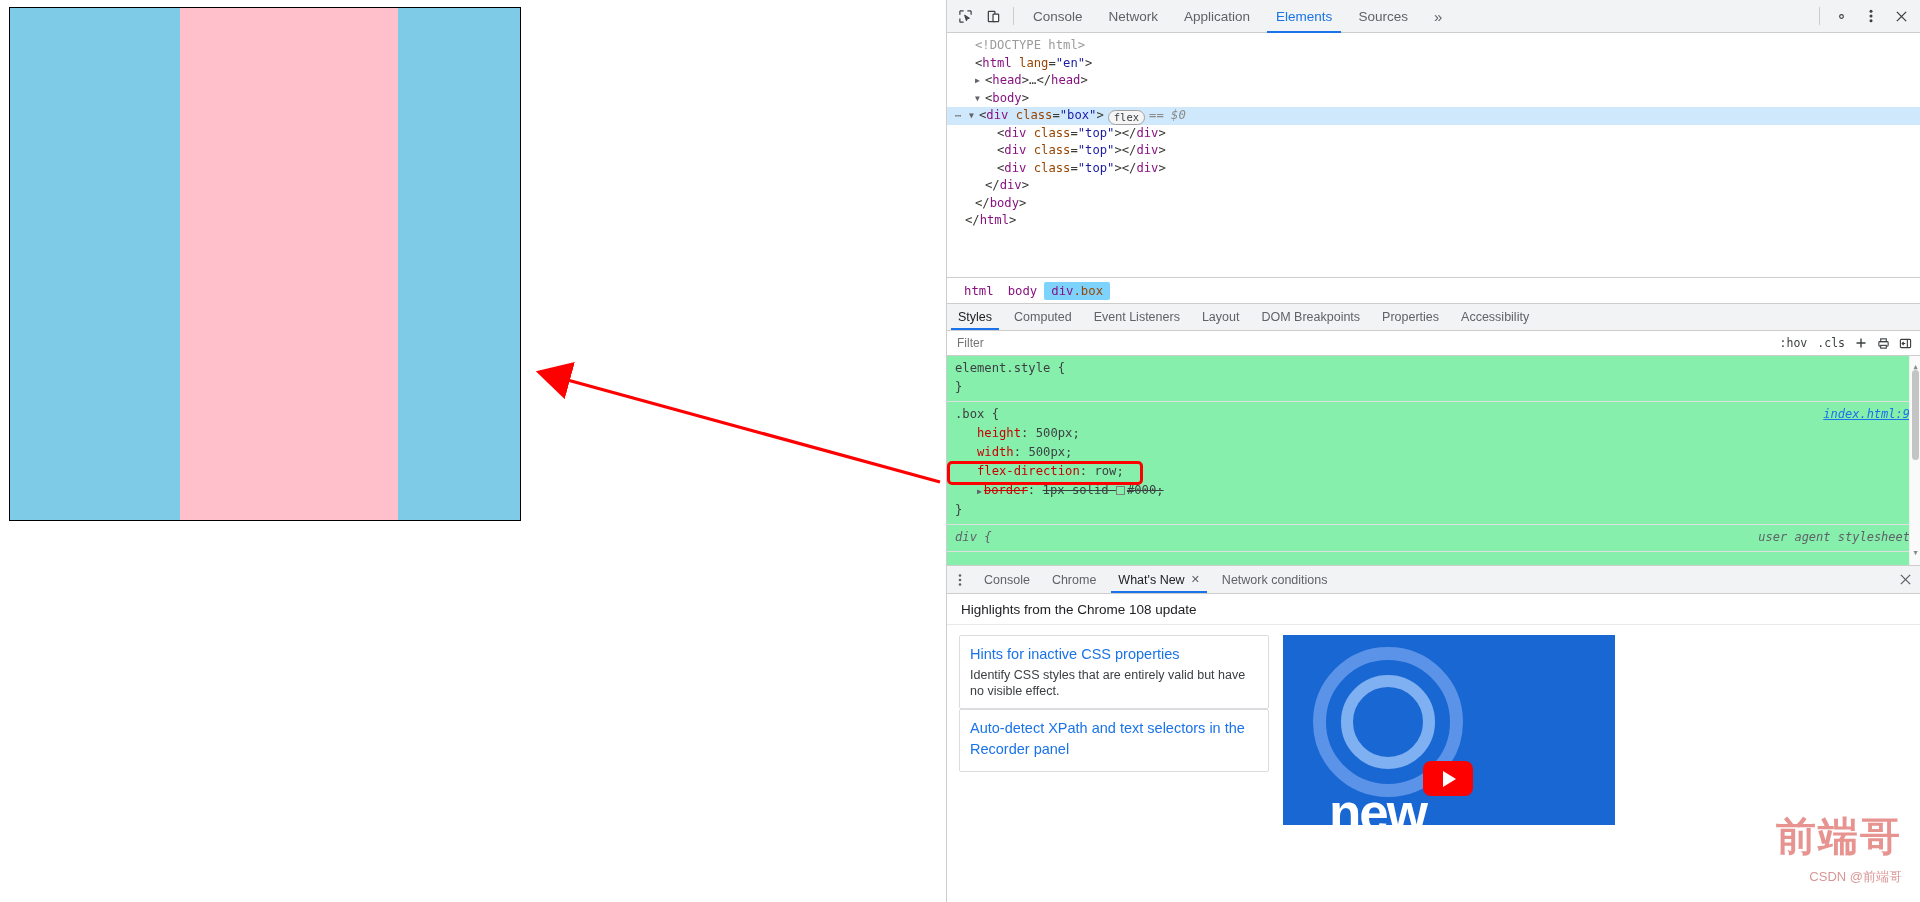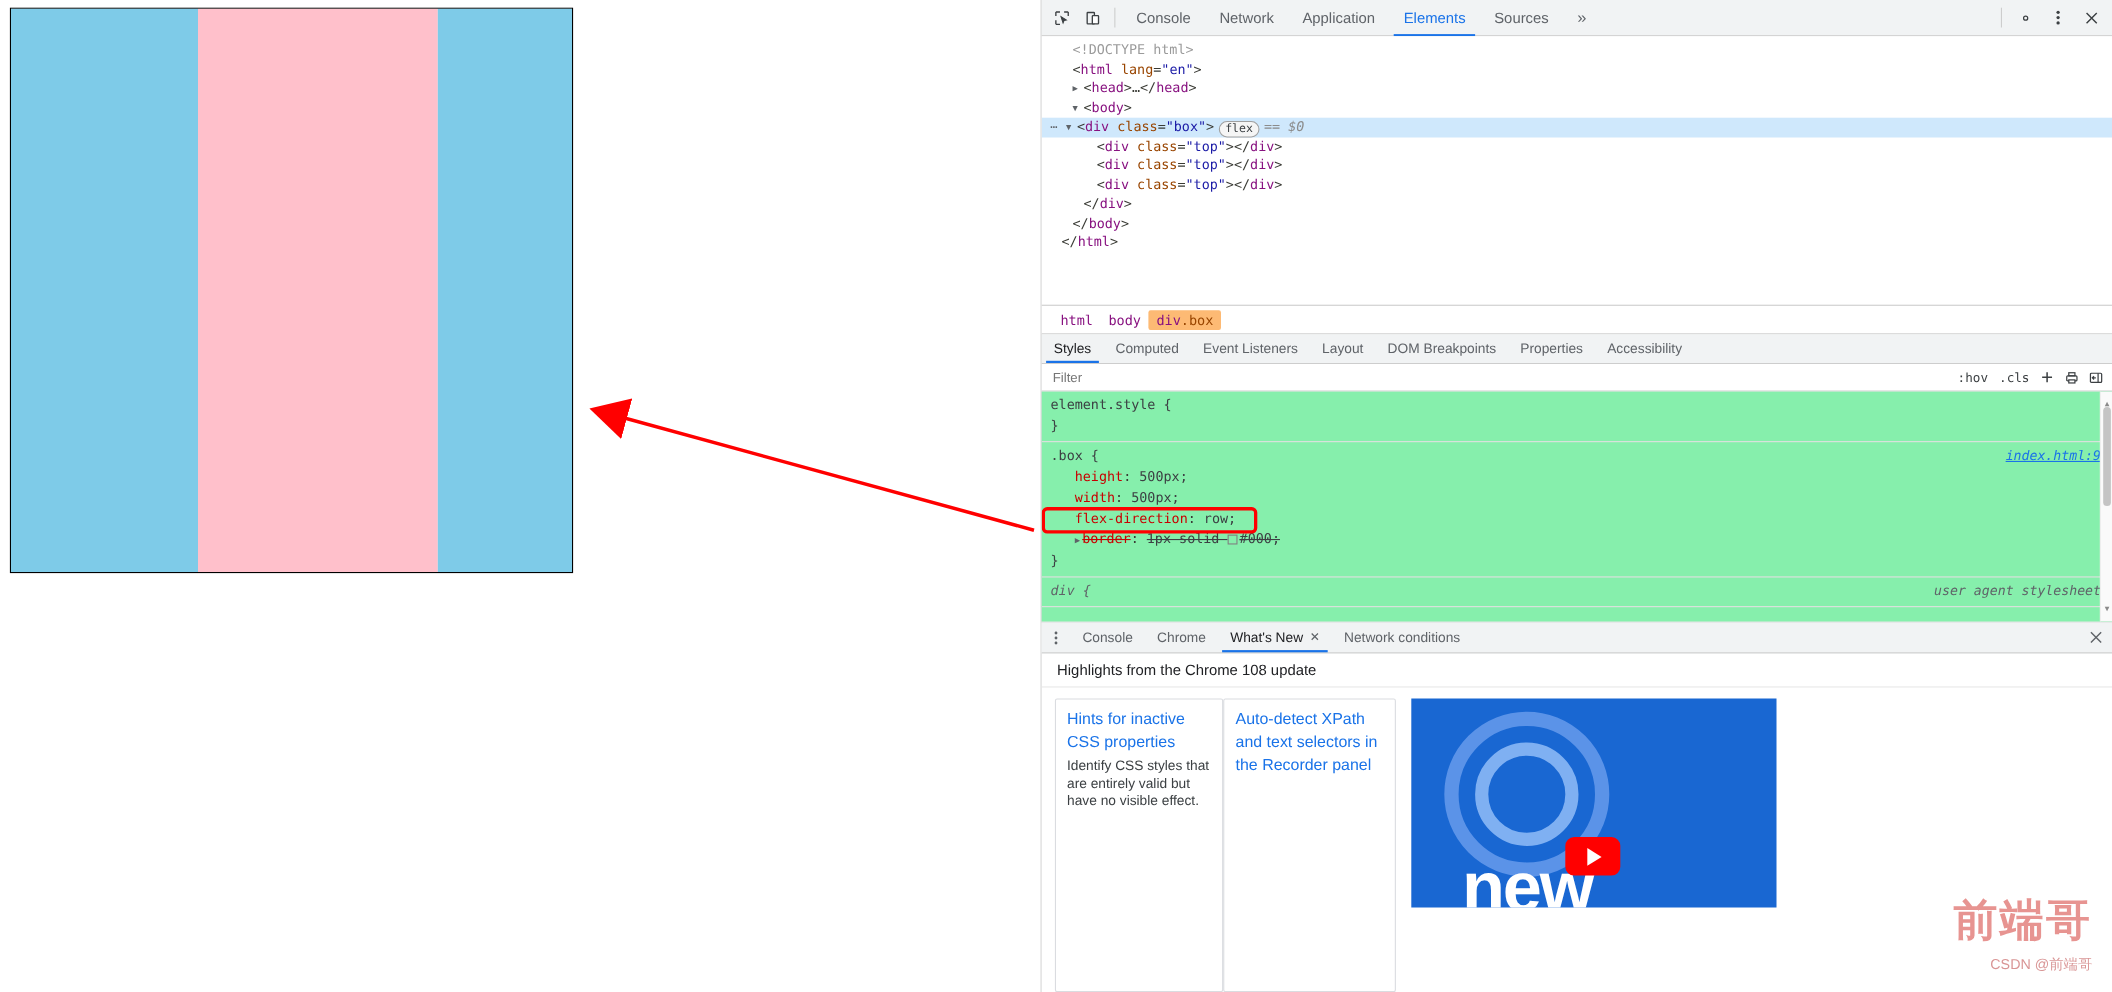--- a/index.html
+++ b/index.html
@@ -107,21 +107,21 @@
   .breadcrumb {
     flex: 0 0 26px; height: 26px;
     display: flex; align-items: center;
     padding-left: 10px;
     background: #fff;
     border-bottom: 1px solid #cdcdcd;
     font-size: 12.3px;
     font-family: "DejaVu Sans Mono", "Liberation Mono", monospace;
   }
   .crumb { padding: 2px 7px; color: #881280; cursor: pointer; border-radius: 2px; }
-  .crumb.active { background: #fdba74; }
+  .crumb.active { background: #7dd3fc; }
   .crumb .cls { color: #994500; }
 
   
   .styles-tabs {
     flex: 0 0 27px; height: 27px;
     display: flex; align-items: stretch;
     background: #f1f3f4;
     border-bottom: 1px solid #cdcdcd;
     overflow: hidden;
   }
@@ -243,42 +243,42 @@
   .drawer-head {
     flex: 0 0 31px; height: 31px;
     display: flex; align-items: center; padding-left: 14px;
     font-size: 13.5px; color: #202124;
     border-bottom: 1px solid #e8e8e8;
   }
   .drawer-body {
     flex: 1 1 auto; position: relative; overflow: hidden;
     display: flex; padding: 10px 0 0 12px; gap: 14px;
   }
-  .wn-cards { width: 310px; display: flex; flex-direction: row; gap: 0; }
+  .wn-cards { width: 310px; display: flex; flex-direction: column; gap: 0; }
   .wn-card {
     border: 1px solid #dadce0; border-radius: 2px;
     padding: 8px 10px 9px 10px; background: #fff;
   }
   .wn-title { color: #1a73e8; font-size: 14.5px; line-height: 21px; margin-bottom: 2px; cursor: pointer; }
   .wn-desc { color: #3c4043; font-size: 12.5px; line-height: 16px; }
   .wn-video {
     width: 332px; height: 190px; background: #1967d2;
     position: relative; overflow: hidden;
   }
   .wn-video .ring {
     position: absolute; left: 30px; top: 12px;
     width: 150px; height: 150px; border: 13px solid #5b93e8; border-radius: 50%;
   }
   .wn-video .ring2 {
     position: absolute; left: 58px; top: 40px;
     width: 94px; height: 94px; border: 12px solid #7fb0f2; border-radius: 50%;
   }
   .wn-video .newtext {
     position: absolute; left: 46px; bottom: -18px;
-    font-size: 64px; font-weight: bold; color: #ffffff;
+    font-size: 53px; font-weight: bold; color: #ffffff;
     font-family: "Liberation Sans", sans-serif; letter-spacing: -2px;
   }
   .wn-play {
     position: absolute; left: 140px; top: 126px;
     width: 50px; height: 35px; background: #ff0000; border-radius: 8px;
     display: flex; align-items: center; justify-content: center;
   }
   .wn-play .ptri {
     width: 0; height: 0;
     border-left: 13px solid #fff;

